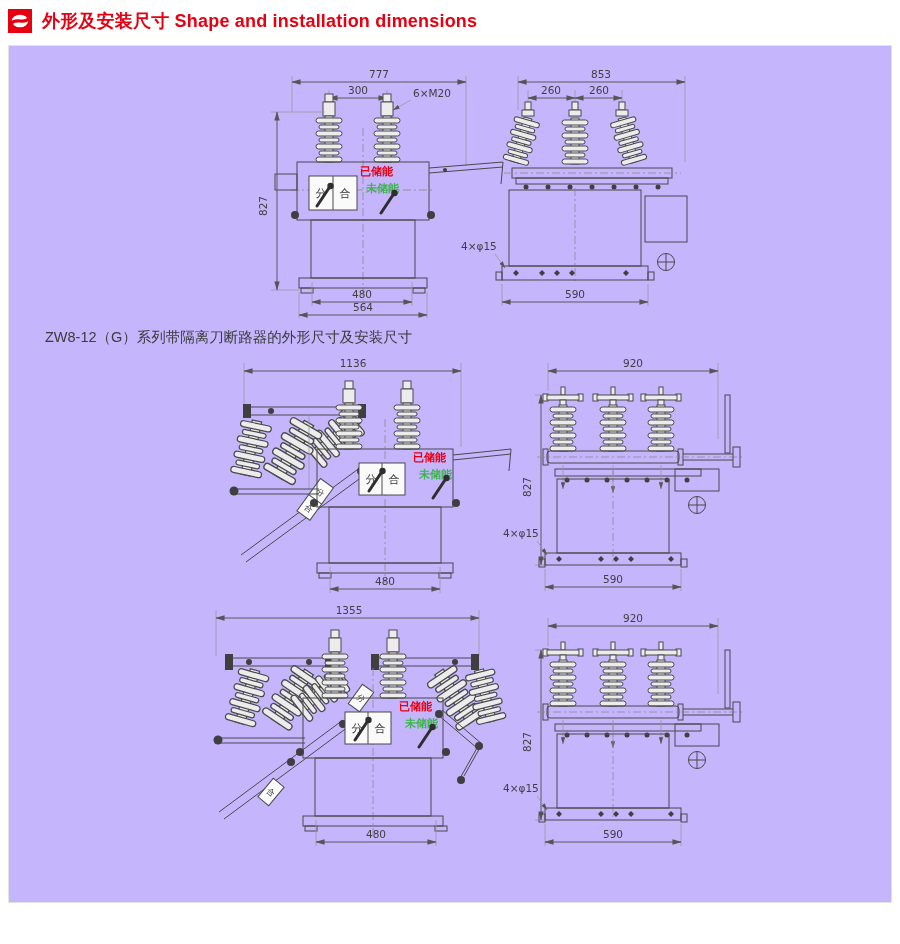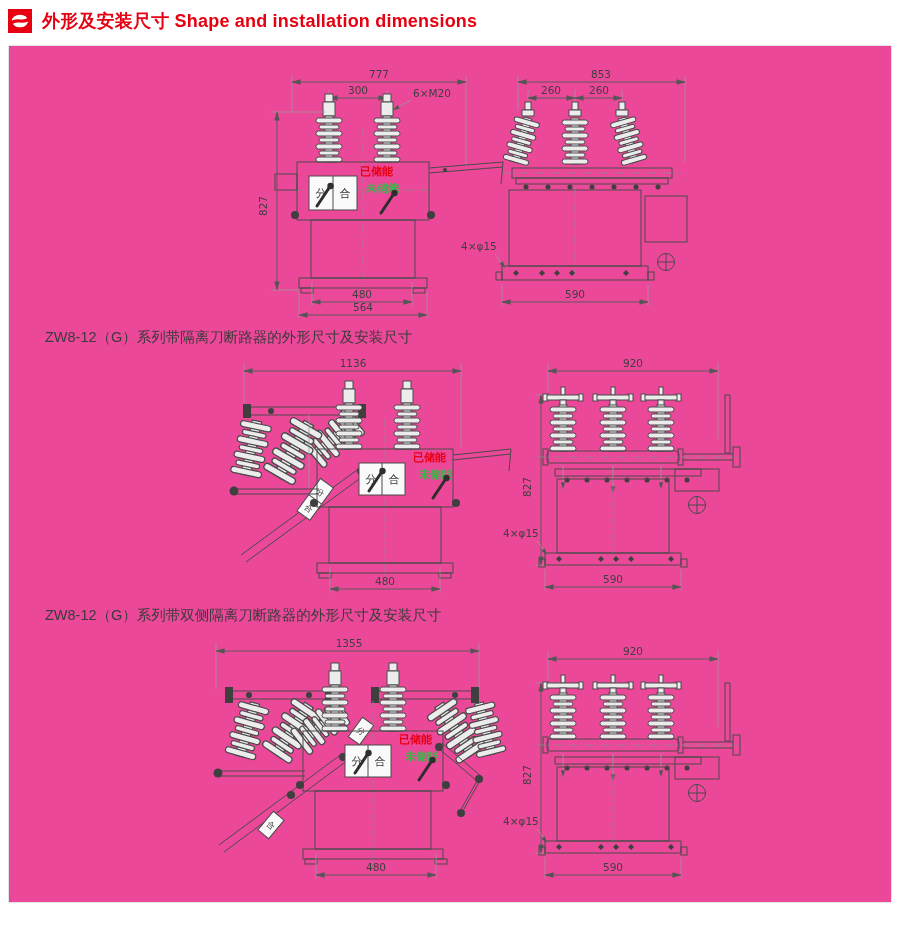--- a/index.html
+++ b/index.html
@@ -1,20 +1,20 @@
 <!DOCTYPE html>
 <html><head>
 <meta charset="utf-8">
 <style>
   html,body{margin:0;padding:0;background:#fff;}
   body{width:900px;font-family:"Liberation Sans","DejaVu Sans",sans-serif;}
   .hdr{display:flex;align-items:center;gap:10px;padding:9px 8px 12px 8px;}
   .brand{width:24px;height:24px;flex:0 0 24px;}
   .title{margin:0;font-size:18px;font-weight:700;color:#e60012;letter-spacing:.2px;}
-  .panel{margin:0 8px 10px 8px;background:#ec4899;border:1px solid #e3e3e3;min-height:858px;padding-top:20px;box-sizing:border-box;}
+  .panel{margin:0 8px 10px 8px;background:#c4b5fd;border:1px solid #e3e3e3;min-height:858px;padding-top:20px;box-sizing:border-box;}
   .cap{margin:10px 0 4px 36px;font-size:14.5px;color:#3b3b3b;}
   .fig{display:block;margin:0;}
   
   .ln{stroke:#4a4a4a;stroke-width:1;fill:none;}
   .fins{fill:#ececec;stroke:#4a4a4a;stroke-width:1;}
   .wht{fill:#fafafa;stroke:#4a4a4a;stroke-width:1;}
   .d{stroke:#5a5a5a;stroke-width:1;fill:none;}
   .e{stroke:#9a9a9a;stroke-width:.8;fill:none;}
   .cl{stroke:#8c8c8c;stroke-width:.8;fill:none;stroke-dasharray:8 3 2 3;}
   .dot{fill:#3f3f3f;stroke:none;}
@@ -318,21 +318,20 @@
       </g>
       <text class="t ts" x="494" y="186">4×φ15</text>
       <line class="e" x1="528" y1="190" x2="538" y2="204" marker-end="url(#arw)"></line>
       <line class="e" x1="536" y1="218" x2="536" y2="240"></line>
         <line class="e" x1="672" y1="218" x2="672" y2="240"></line>
       <line class="d" x1="536" y1="236" x2="672" y2="236" marker-start="url(#arw)" marker-end="url(#arw)"></line>
       <text class="t" x="604" y="232">590</text>
     </g>
   </svg>
 
-  <p class="cap">ZW8-12（G）系列带双侧隔离刀断路器的外形尺寸及安装尺寸</p>
 
   <svg class="fig" width="882" height="262" viewBox="0 0 882 262">
 
     <g>
       <line class="e" x1="207" y1="14" x2="207" y2="60"></line>
         <line class="e" x1="470" y1="14" x2="470" y2="60"></line>
       <line class="d" x1="207" y1="22" x2="470" y2="22" marker-start="url(#arw)" marker-end="url(#arw)"></line>
       <text class="t" x="340" y="18">1355</text>
       <g>
         <line class="ln" x1="222" y1="62" x2="318" y2="62"></line>

